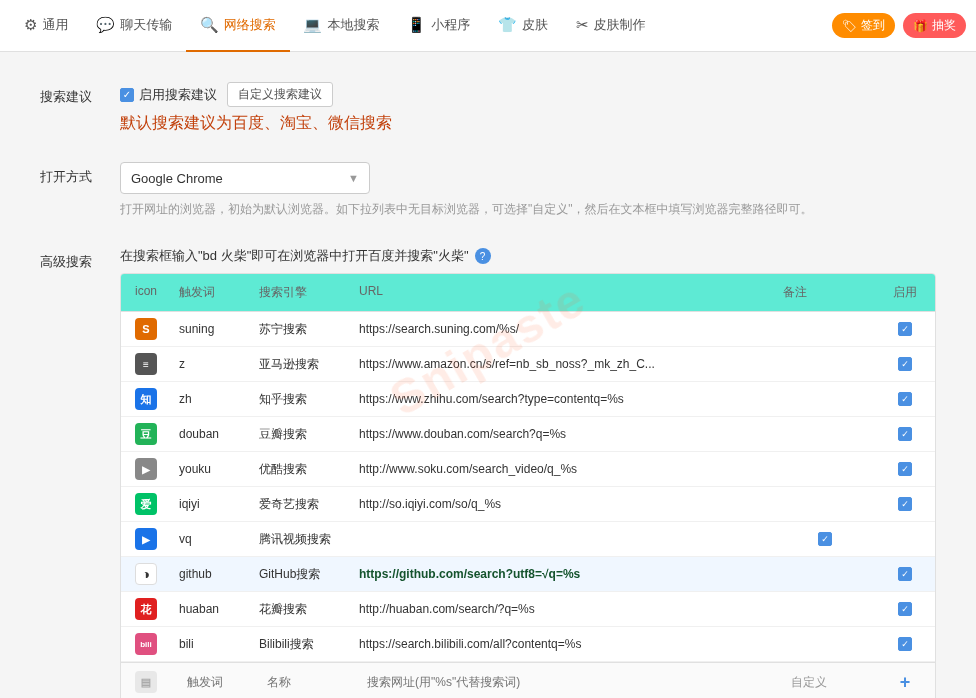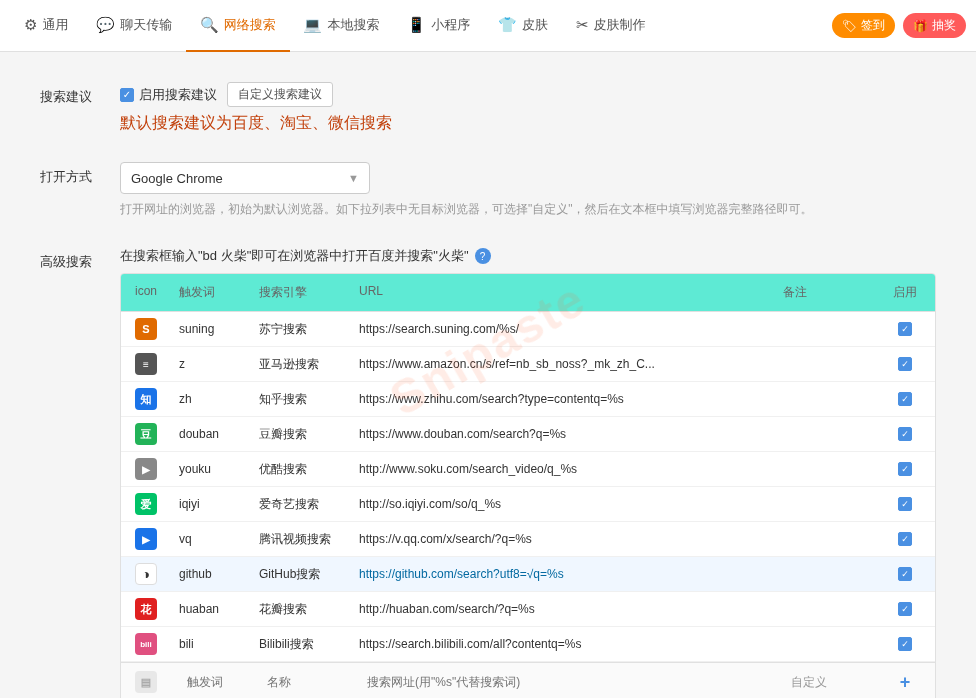--- a/index.html
+++ b/index.html
@@ -438,34 +438,33 @@
             <span class="check-box">✓</span>
           </div>
         </div>
 
         <div class="table-row">
           <div class="td center">
             <span class="row-icon" style="background:#1a73e8; color:#fff; font-size:10px;">▶</span>
           </div>
           <div class="td">vq</div>
           <div class="td">腾讯视频搜索</div>
-          <div class="td">https://v.qq.com/x/search/?q=%s</div>
           <div class="td"></div>
           <div class="td center checkbox-cell">
             <span class="check-box">✓</span>
           </div>
         </div>
 
         <div class="table-row highlighted">
           <div class="td center">
             <span class="row-icon" style="background:#fff; color:#333; font-size:14px; border:1px solid #ddd;">◑</span>
           </div>
           <div class="td">github</div>
           <div class="td">GitHub搜索</div>
-          <div class="td" style="color:#0369a1;">https://github.com/search?utf8=√q=%s</div>
+          <div class="td" style="color:#14532d;font-weight:bold;">https://github.com/search?utf8=√q=%s</div>
           <div class="td"></div>
           <div class="td center checkbox-cell">
             <span class="check-box">✓</span>
           </div>
         </div>
 
         <div class="table-row">
           <div class="td center">
             <span class="row-icon" style="background:#e02020; color:#fff; font-size:11px;">花</span>
           </div>

